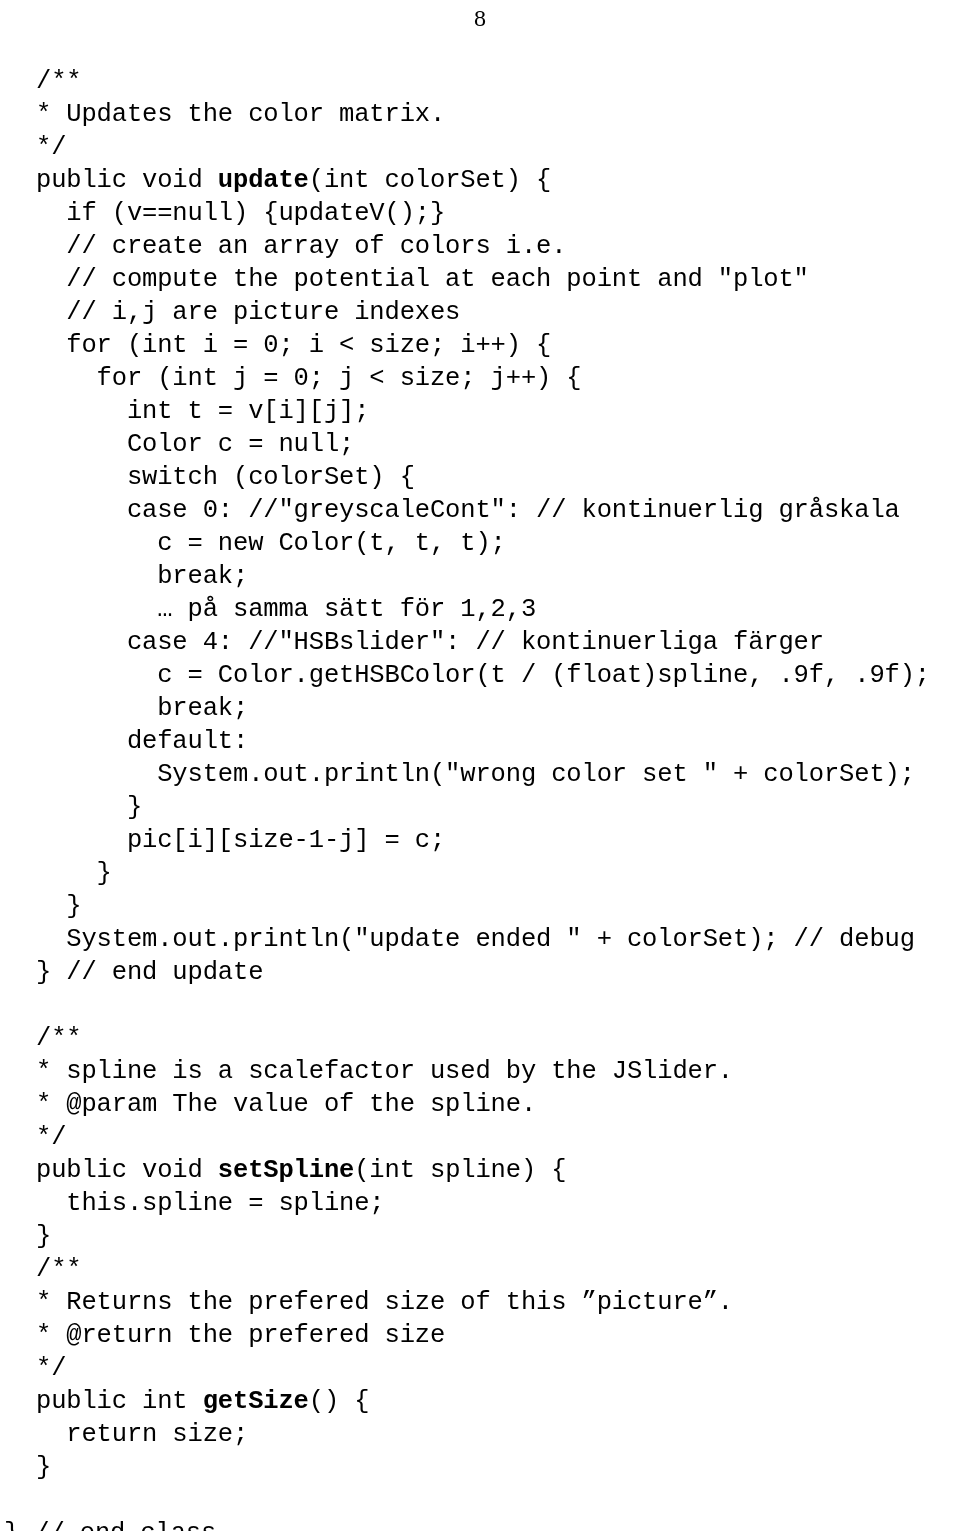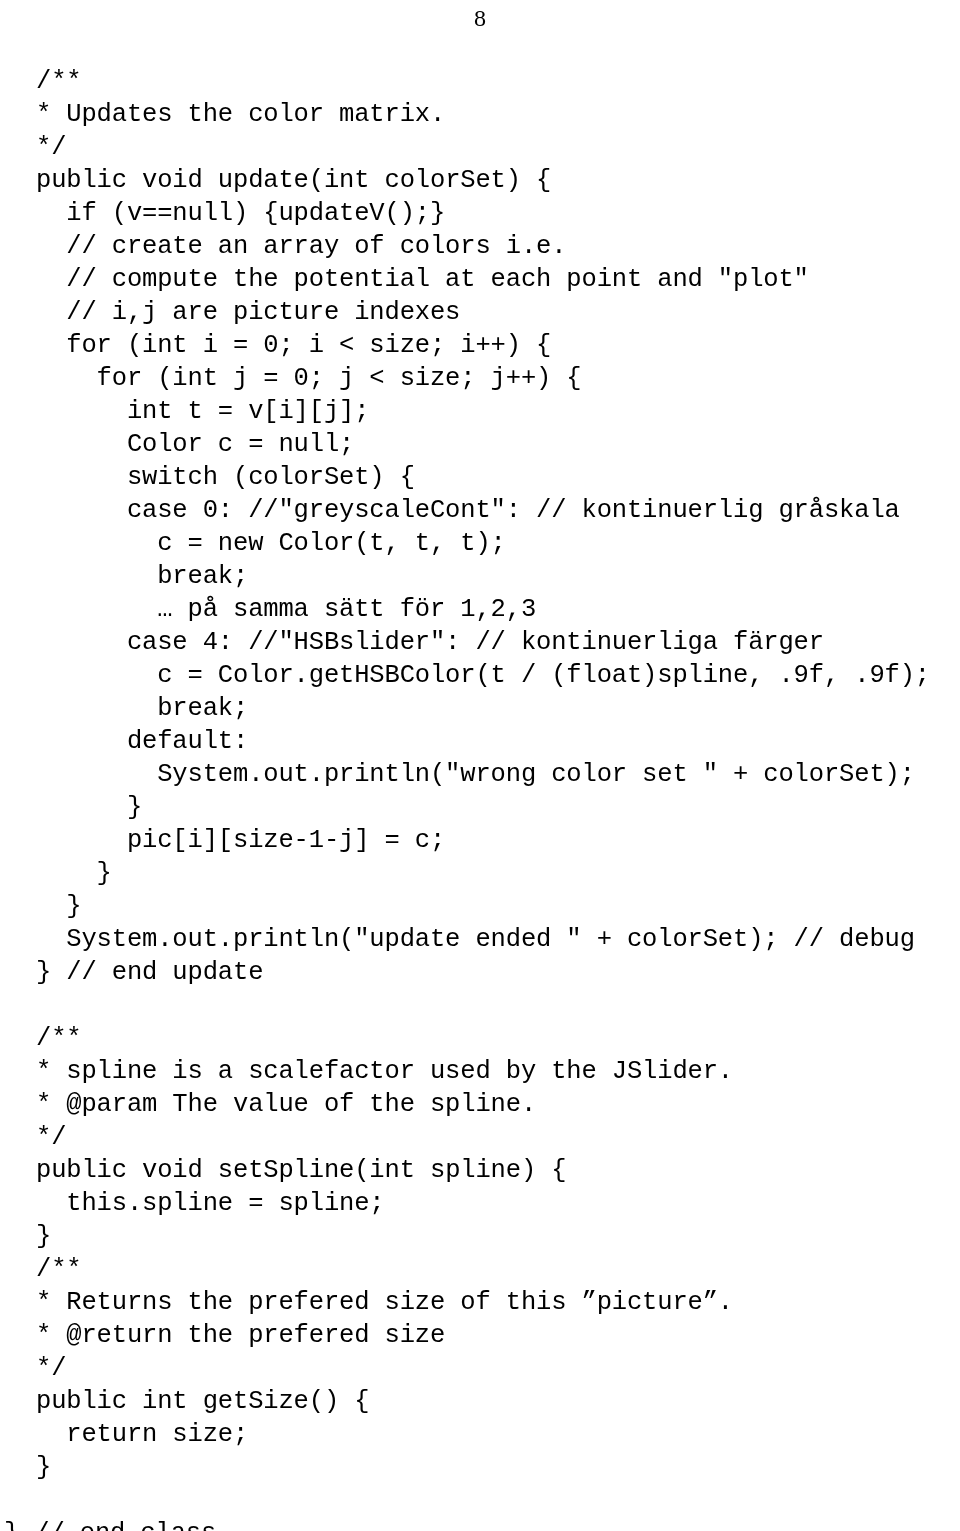--- a/index.html
+++ b/index.html
@@ -57,21 +57,21 @@
     box-sizing: border-box;
   }
   .code-line.blank {
     height: 33px;
   }
   
   .code-line.outdent {
     padding-left: 4px;
   }
   .code-line b {
-    font-weight: 400;
+    font-weight: 700;
   }
 </style>
 </head>
 <body>
 
 <div class="page-header">
   <span class="page-number">8</span>
 </div>
 
 <pre class="code-body" id="code-body"><div class="code-line">/**</div><div class="code-line">* Updates the color matrix.</div><div class="code-line">*/</div><div class="code-line">public void <b>update</b>(int colorSet) {</div><div class="code-line">  if (v==null) {updateV();}</div><div class="code-line">  // create an array of colors i.e.</div><div class="code-line">  // compute the potential at each point and "plot"</div><div class="code-line">  // i,j are picture indexes</div><div class="code-line">  for (int i = 0; i &lt; size; i++) {</div><div class="code-line">    for (int j = 0; j &lt; size; j++) {</div><div class="code-line">      int t = v[i][j];</div><div class="code-line">      Color c = null;</div><div class="code-line">      switch (colorSet) {</div><div class="code-line">      case 0: //"greyscaleCont": // kontinuerlig gråskala</div><div class="code-line">        c = new Color(t, t, t);</div><div class="code-line">        break;</div><div class="code-line">        … på samma sätt för 1,2,3</div><div class="code-line">      case 4: //"HSBslider": // kontinuerliga färger</div><div class="code-line">        c = Color.getHSBColor(t / (float)spline, .9f, .9f);</div><div class="code-line">        break;</div><div class="code-line">      default:</div><div class="code-line">        System.out.println("wrong color set " + colorSet);</div><div class="code-line">      }</div><div class="code-line">      pic[i][size-1-j] = c;</div><div class="code-line">    }</div><div class="code-line">  }</div><div class="code-line">  System.out.println("update ended " + colorSet); // debug</div><div class="code-line">} // end update</div><div class="code-line blank"></div><div class="code-line">/**</div><div class="code-line">* spline is a scalefactor used by the JSlider.</div><div class="code-line">* @param The value of the spline.</div><div class="code-line">*/</div><div class="code-line">public void <b>setSpline</b>(int spline) {</div><div class="code-line">  this.spline = spline;</div><div class="code-line">}</div><div class="code-line">/**</div><div class="code-line">* Returns the prefered size of this ”picture”.</div><div class="code-line">* @return the prefered size</div><div class="code-line">*/</div><div class="code-line">public int <b>getSize</b>() {</div><div class="code-line">  return size;</div><div class="code-line">}</div><div class="code-line blank"></div><div class="code-line outdent">} // end class</div></pre>

